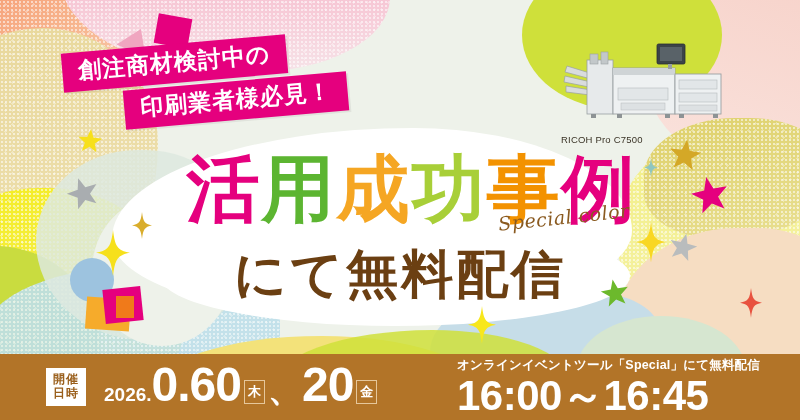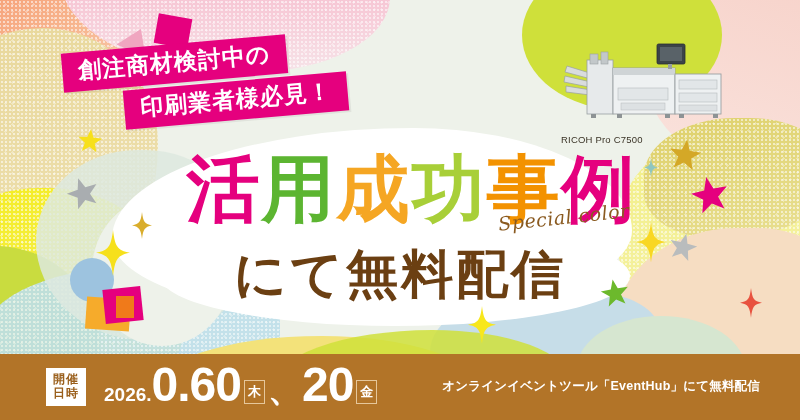--- a/index.html
+++ b/index.html
@@ -287,17 +287,18 @@
     <div id="date-block">
       <span id="year">2026.</span>
       <span class="big-date">0.60</span>
       <span class="dow">木</span>
       <span id="comma">、</span>
       <span class="big-date">20</span>
       <span class="dow">金</span>
     </div>
 
     <div id="time-block">
-      <div id="delivery">オンラインイベントツール「EventHub」にて無料配信</div>
+      <div id="delivery">オンラインイベントツール「Special」にて無料配信</div>
+      <div id="time">16:00～16:45</div>
     </div>
   </div>
 
 </div>
 
 </body></html>

